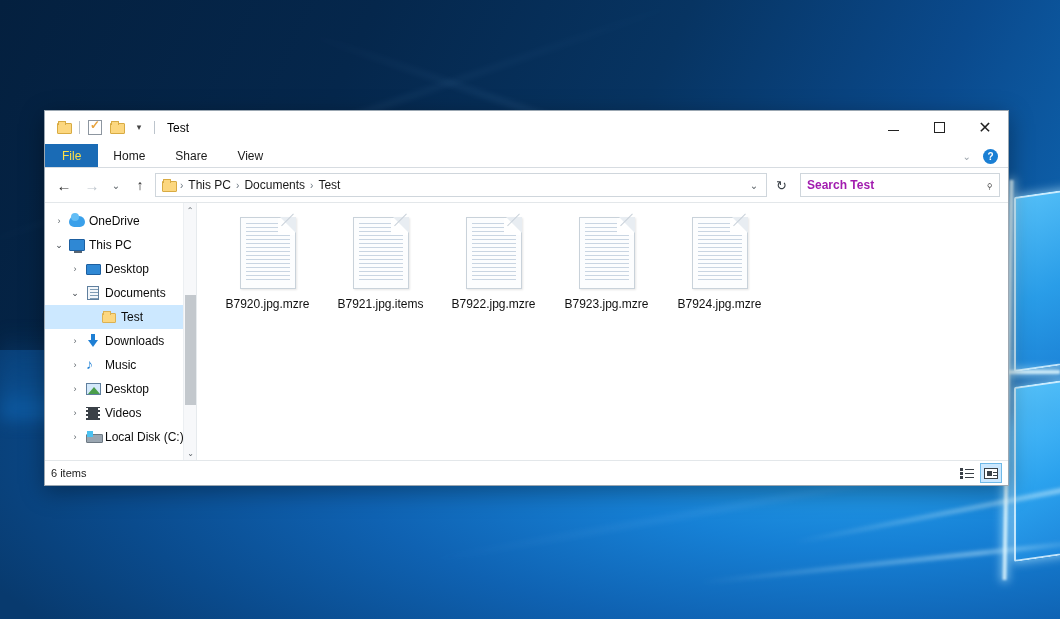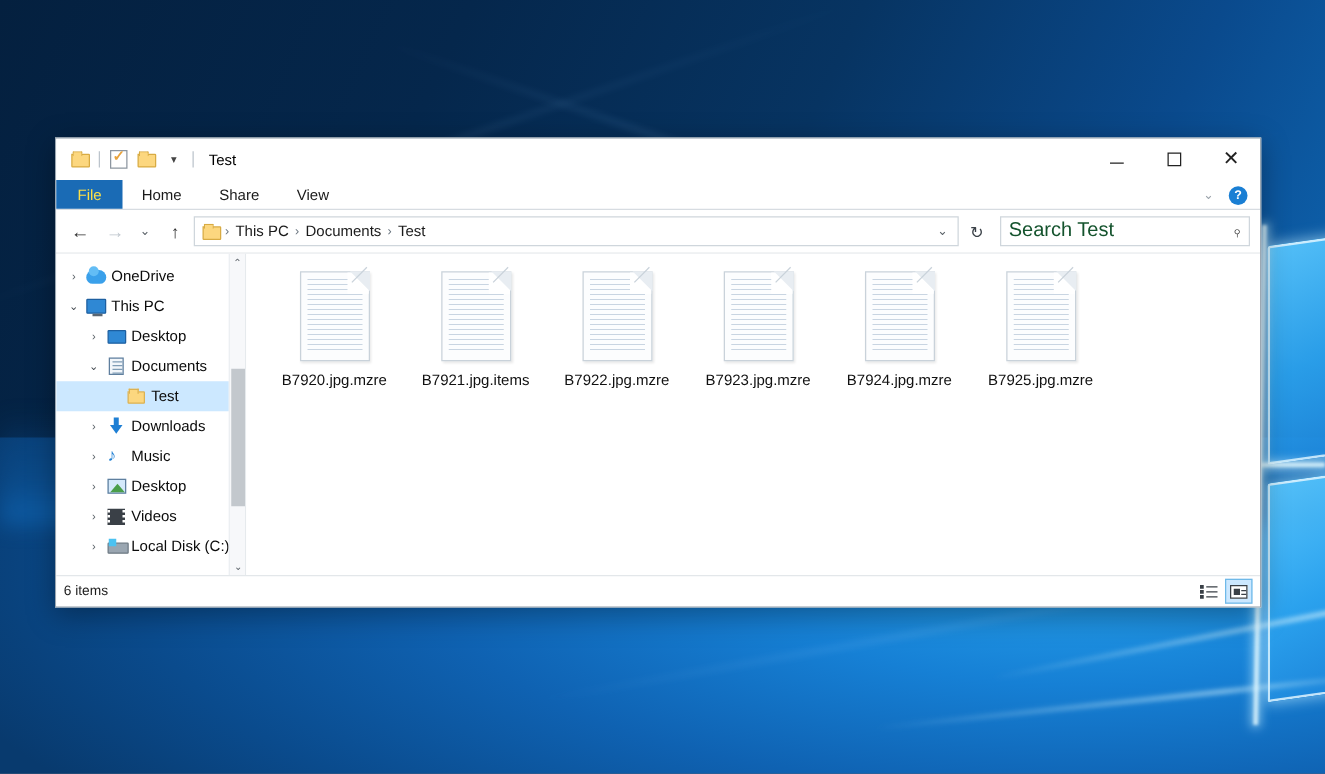--- a/index.html
+++ b/index.html
@@ -169,21 +169,21 @@
   .crumb { font-size: 12px; padding: 0 4px; color:#1a1a1a; }
   .crumbsep { font-size: 10px; color: #6b7680; padding: 0 1px;}
   .addr-spacer{flex:1;}
   .addr-chev { font-size: 10px; color:#5b6268; padding: 0 6px; }
   .refresh { font-size: 13px; color:#3a4047; padding: 0 7px; }
   .searchbox {
     width: 200px; height: 24px; border: 1px solid #cfd6dc; background:#fff;
     display:flex; align-items:center; padding: 0 6px;
     margin-left: 4px;
   }
-  .searchbox .ph { flex:1; font-size: 16px; color:#14532d; }
+  .searchbox .ph { flex:1; font-size: 12px; color:#a21caf;font-weight:bold; }
   .mag { font-size: 12px; color:#333; transform: rotate(-45deg); }
 
   
   .body { flex:1; display:flex; min-height:0; border-top:1px solid #e3e7ea; }
   .navpane {
     width: 152px; min-width:152px; background:#fff;
     position: relative; overflow: hidden;
     border-right: 1px solid #e6eaed;
   }
   .navlist { padding-top: 6px; }
@@ -541,29 +541,20 @@
       <div class="fileitem">
         <div class="docicon">
           <div class="lines"></div>
             <div class="masktop"></div>
           <div class="fold"></div>
             <div class="foldedge"></div>
         </div>
         <div class="filename">B7924.jpg.mzre</div>
       </div>
 
-      <div class="fileitem">
-        <div class="docicon">
-          <div class="lines"></div>
-            <div class="masktop"></div>
-          <div class="fold"></div>
-            <div class="foldedge"></div>
-        </div>
-        <div class="filename">B7925.jpg.mzre</div>
-      </div>
 
     </div>
   </div>
 
   <div class="statusbar">
     <span>6 items</span>
     <span class="status-spacer"></span>
     <span class="viewbtn">
         <i class="vb-details"></i>
       </span>

